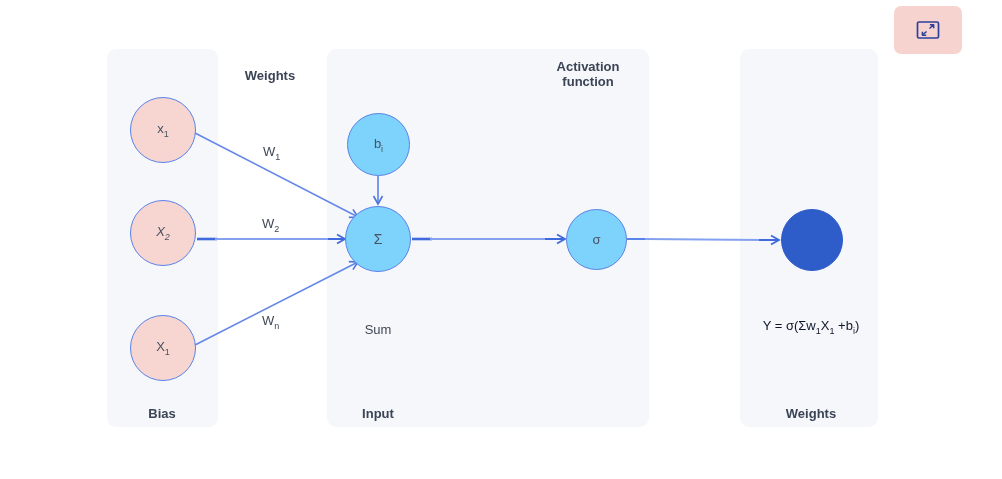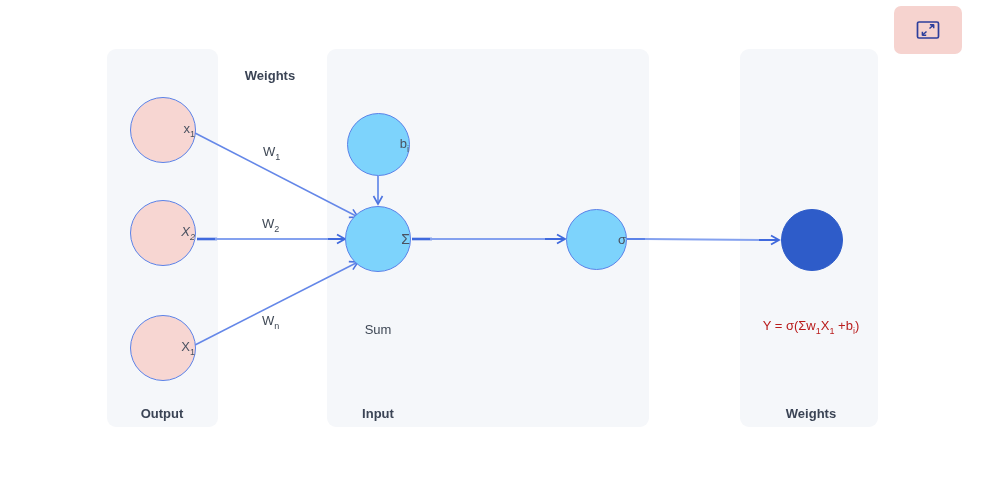--- a/index.html
+++ b/index.html
@@ -5,32 +5,32 @@
   html,body{margin:0;padding:0;background:#ffffff;}
   body{font-family:"Liberation Sans", sans-serif;}
   #stage{position:relative;width:1002px;height:479px;background:#ffffff;overflow:hidden;}
 
   .panel{position:absolute;top:49px;height:378px;background:#f5f7fa;border-radius:9px;}
   .panel-input{left:107px;width:111px;}
   .panel-processing{left:327px;width:322px;}
   .panel-output{left:740px;width:138px;}
 
   .node{position:absolute;box-sizing:border-box;border-radius:50%;
-        border:1.5px solid #5b82e8;display:flex;align-items:center;justify-content:flex-end;
+        border:1.5px solid #5b82e8;display:flex;align-items:center;justify-content:center;
         font-size:13px;color:#4a5261;}
   .node sub{font-size:9px;line-height:1;transform:translateY(1px);}
   .node-pink{background:#f7d6d2;}
   .node-blue{background:#7dd3fc;}
   .node-solid{background:#2e5cc9;border-color:#2e5cc9;}
 
   .lbl{position:absolute;color:#3f4855;font-size:13px;line-height:15px;white-space:pre;}
   .lbl sub{font-size:9px;line-height:1;}
   .hdr{font-weight:bold;color:#3b4455;text-align:center;white-space:normal;}
   .caption{font-weight:bold;color:#3b4455;text-align:center;}
-  .formula{color:#b91c1c;text-align:center;}
+  .formula{color:#0f172a;text-align:center;}
 
   svg.edges{position:absolute;left:0;top:0;width:1002px;height:479px;pointer-events:none;}
 
   .expand-btn{position:absolute;left:894px;top:6px;width:68px;height:48px;background:#f6d3cf;
               border:none;border-radius:7px;display:flex;align-items:center;justify-content:center;
               cursor:pointer;padding:0;}
 </style>
 </head>
 <body>
 
@@ -89,30 +89,31 @@
   </div>
   <div class="node node-blue" style="left:345px;top:206px;width:66px;height:66px;font-size:14px;">
     <span>Σ</span>
   </div>
   <div class="node node-blue" style="left:566px;top:209px;width:61px;height:61px;">
     <span>σ</span>
   </div>
   <div class="node node-solid" style="left:781px;top:209px;width:62px;height:62px;"></div>
 
   <div class="lbl hdr" style="left:220px;top:68px;width:100px;">Weights</div>
+  <div class="lbl hdr" style="left:548px;top:59px;width:80px;">Activation function</div>
 
   <div class="lbl" style="left:263px;top:144px;">W<sub>1</sub></div>
   <div class="lbl" style="left:262px;top:216px;">W<sub>2</sub></div>
   <div class="lbl" style="left:262px;top:313px;">W<sub>n</sub></div>
 
   <div class="lbl" style="left:357px;top:322px;width:42px;text-align:center;">Sum</div>
 
   <div class="lbl formula" style="left:730px;top:318px;width:162px;">Y = σ(Σw<sub>1</sub>X<sub>1</sub> +b<sub>i</sub>)</div>
 
-  <div class="lbl caption" style="left:122px;top:406px;width:80px;">Output</div>
+  <div class="lbl caption" style="left:122px;top:406px;width:80px;">Bias</div>
   <div class="lbl caption" style="left:338px;top:406px;width:80px;">Input</div>
   <div class="lbl caption" style="left:771px;top:406px;width:80px;">Weights</div>
 
   <button class="expand-btn">
     <span style="display:flex;">
       <svg width="24" height="20" viewBox="0 0 24 20">
         <rect x="1.5" y="2" width="21" height="16" rx="1.5" fill="none" stroke="#2e3f9c" stroke-width="1.7"></rect>
         <g stroke="#2e3f9c" stroke-width="1.5" fill="none">
           <path d="M13.5 8.5 L17.5 5"></path>
           <path d="M14.2 4.6 L17.8 4.6 L17.8 8.0" stroke-width="0" fill="#2e3f9c" d2=""></path>

